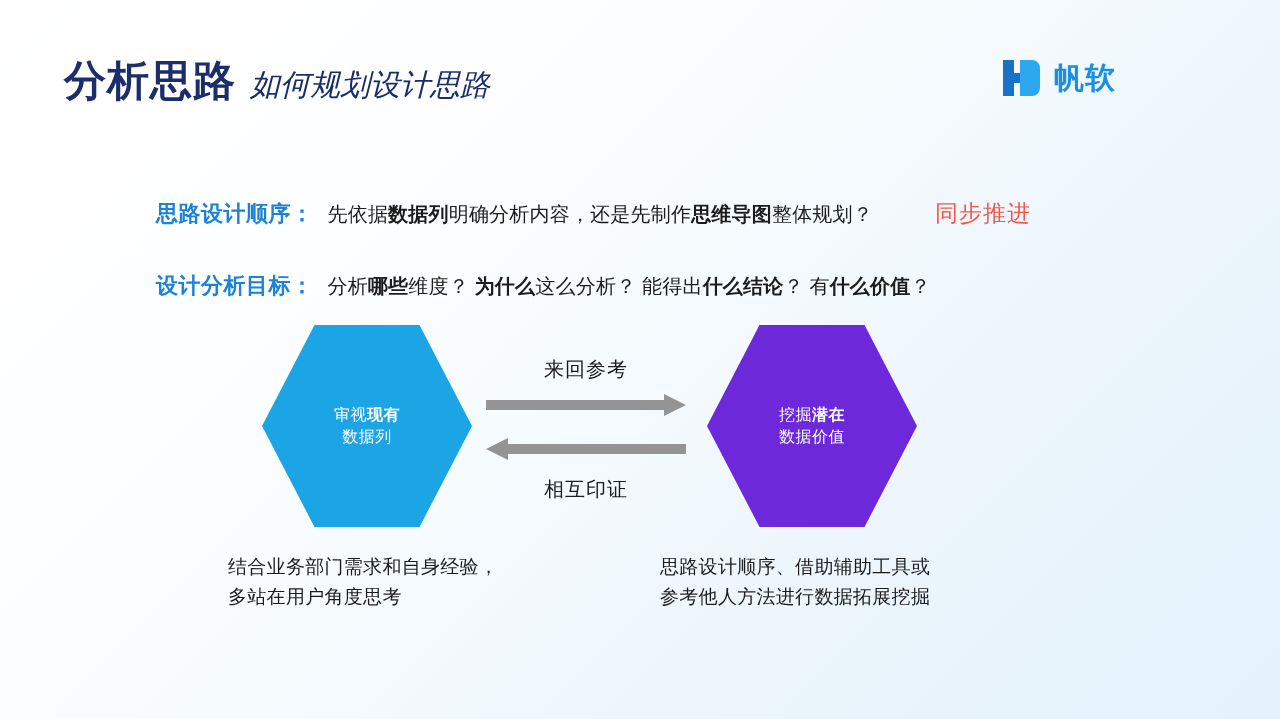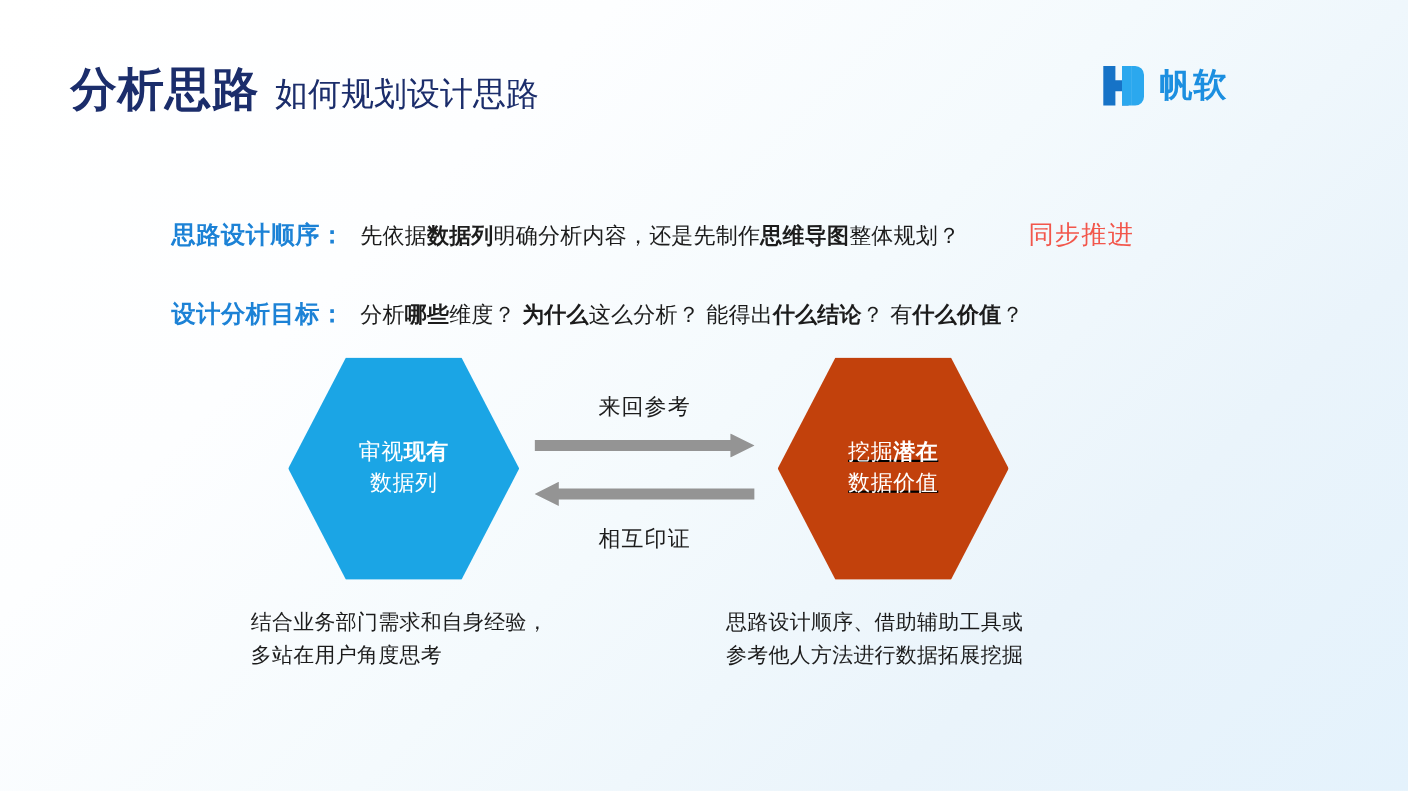--- a/index.html
+++ b/index.html
@@ -44,20 +44,21 @@
     letter-spacing: 1px;
     line-height: 1;
   }
 
   #title-sub {
     font-size: 30px;
     font-weight: normal;
     color: #1B2D6B;
     margin-left: 14px;
     line-height: 1;
+    font-style: italic;
   }
 
   
   #logo {
     position: absolute;
     right: 68px;
     top: 56px;
     display: flex;
     align-items: center;
     gap: 12px;
@@ -140,21 +141,21 @@
     flex-direction: column;
     align-items: center;
     justify-content: center;
   }
 
   #hex-left  { background: #1BA5E5; }
   #hex-right { background: #2D528F; }
 
   .hex-line {
     color: #FFFFFF;
-    font-size: 20px;
+    font-size: 16px;
     line-height: 1.38;
     letter-spacing: 0.5px;
   }
 
   .hex-line b { font-weight: bold; }
 
   
   #arrows {
     position: absolute;
     left: 486px;
@@ -249,21 +250,21 @@
     </svg>
 
     <svg class="arrow-svg" id="arrow-bottom" viewBox="0 0 200 22">
       <path d="M200 6 h-178 v-6 l-22 11 l22 11 v-6 h178 z" fill="#949494"></path>
     </svg>
 
     <div class="arrow-caption" id="arrow-caption-bottom">相互印证</div>
   </div>
 
   <div class="hex-wrap" id="hex-right-wrap">
-    <div class="hex" id="hex-right" style="background: #c2410c; text-decoration: underline;">
+    <div class="hex" id="hex-right" style="background: #6d28d9;">
       <div class="hex-line">
         <span>挖掘</span><b>潜在</b>
       </div>
       <div class="hex-line">数据价值</div>
     </div>
   </div>
 
 </div>
 
 <div class="caption" id="caption-left">

